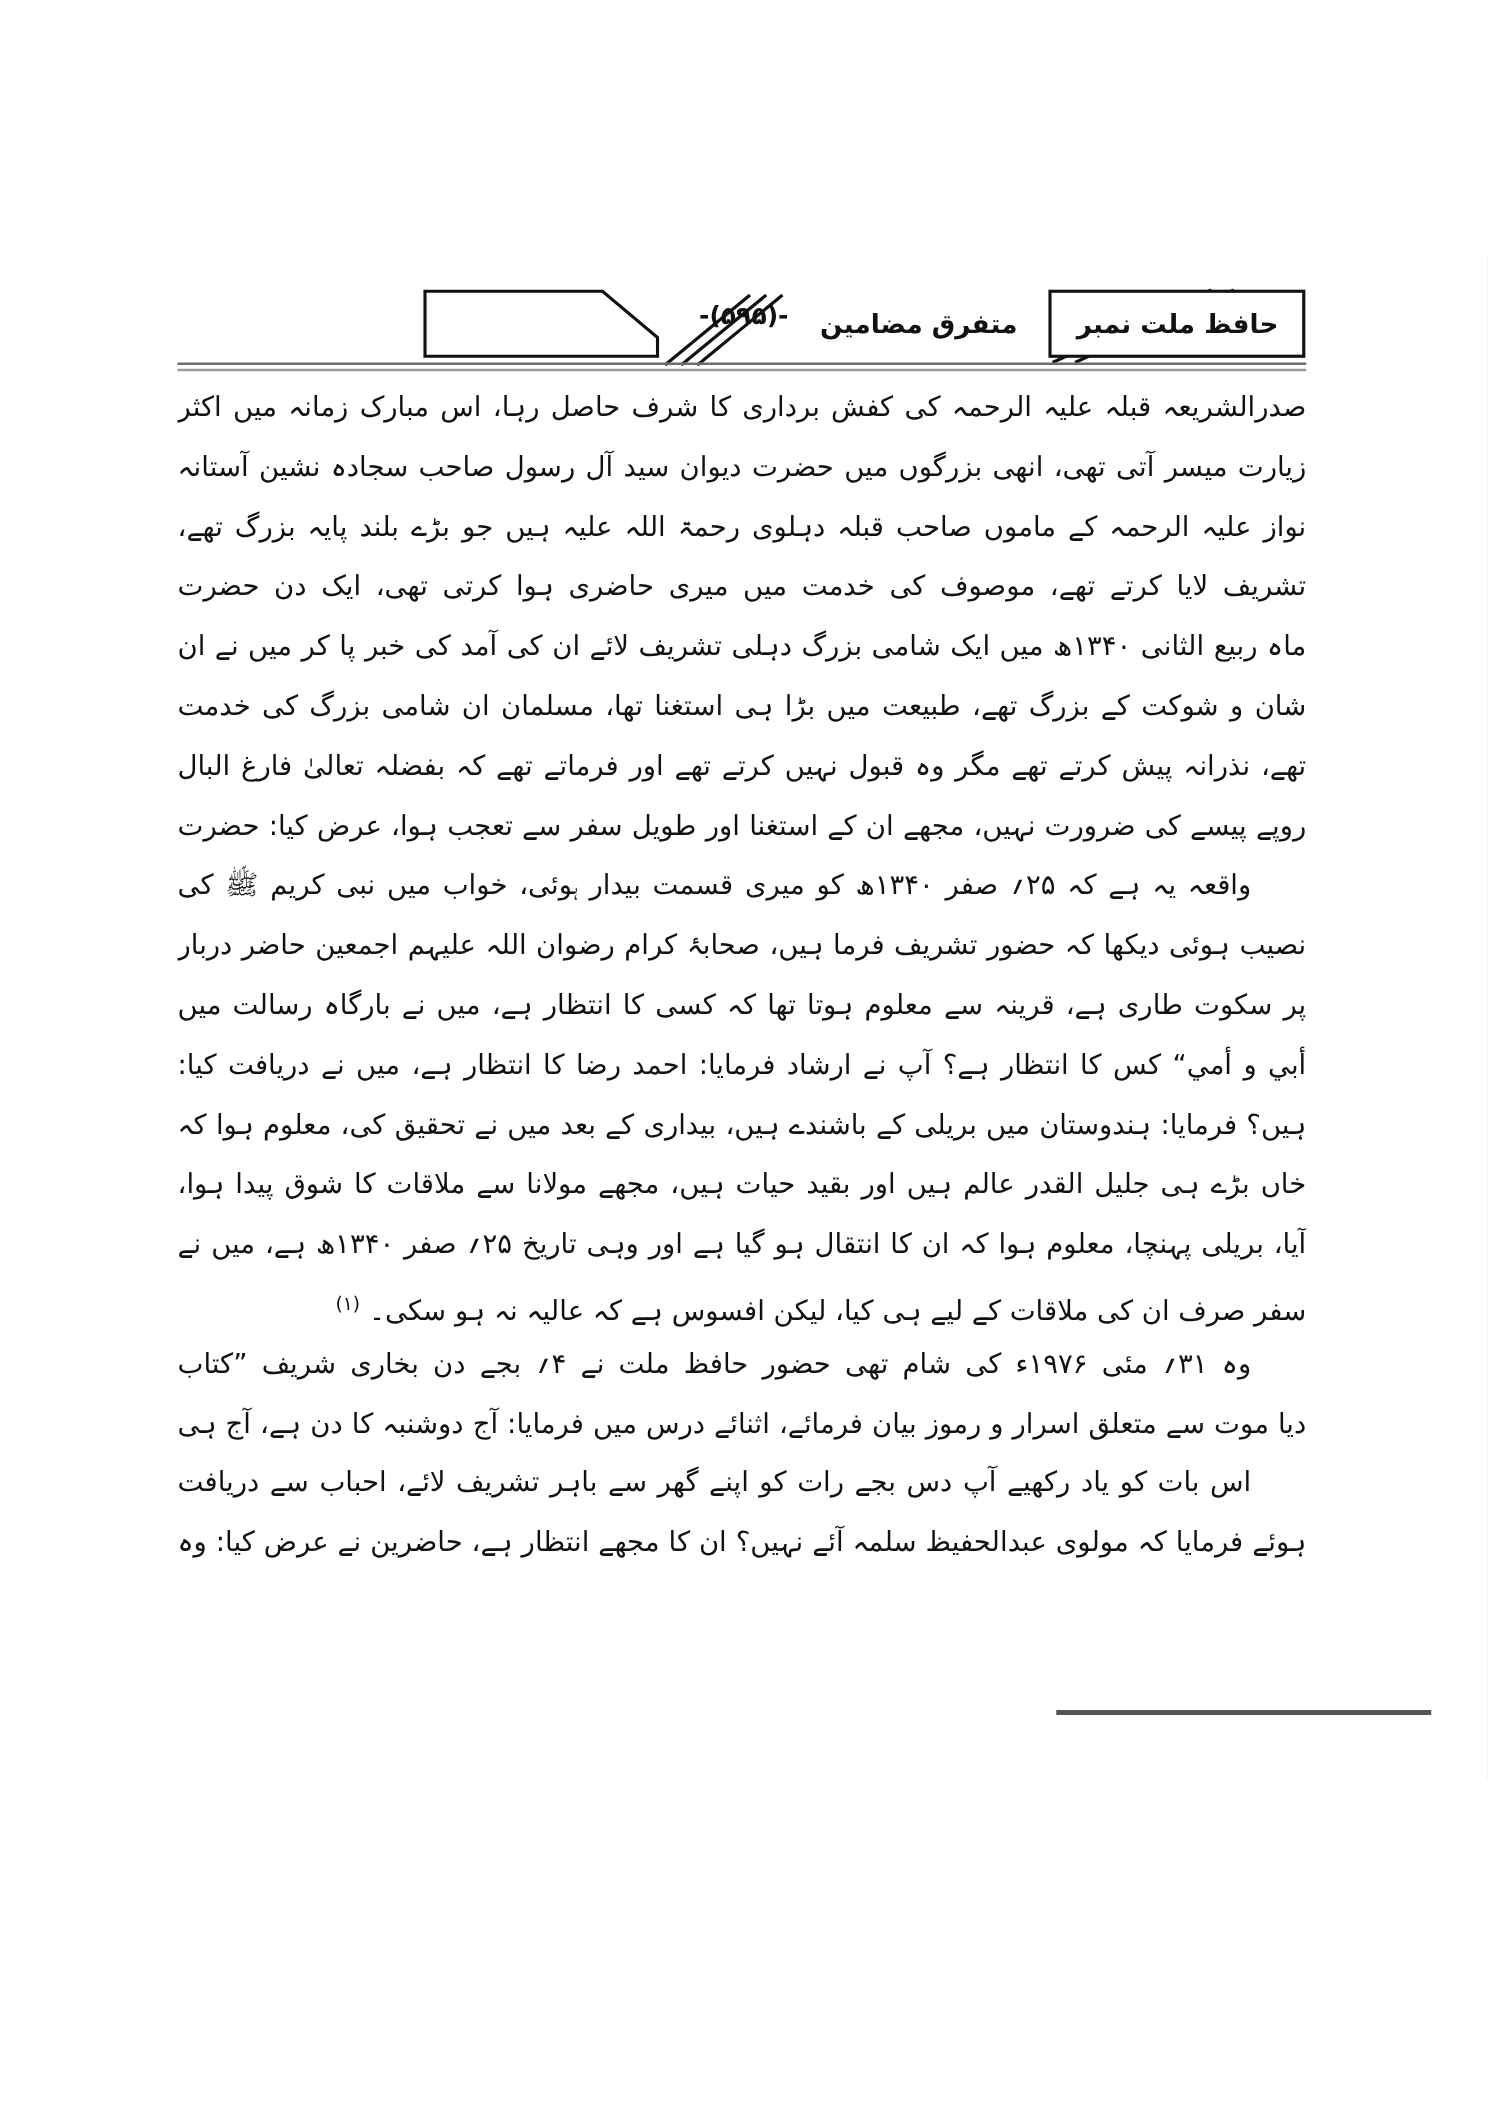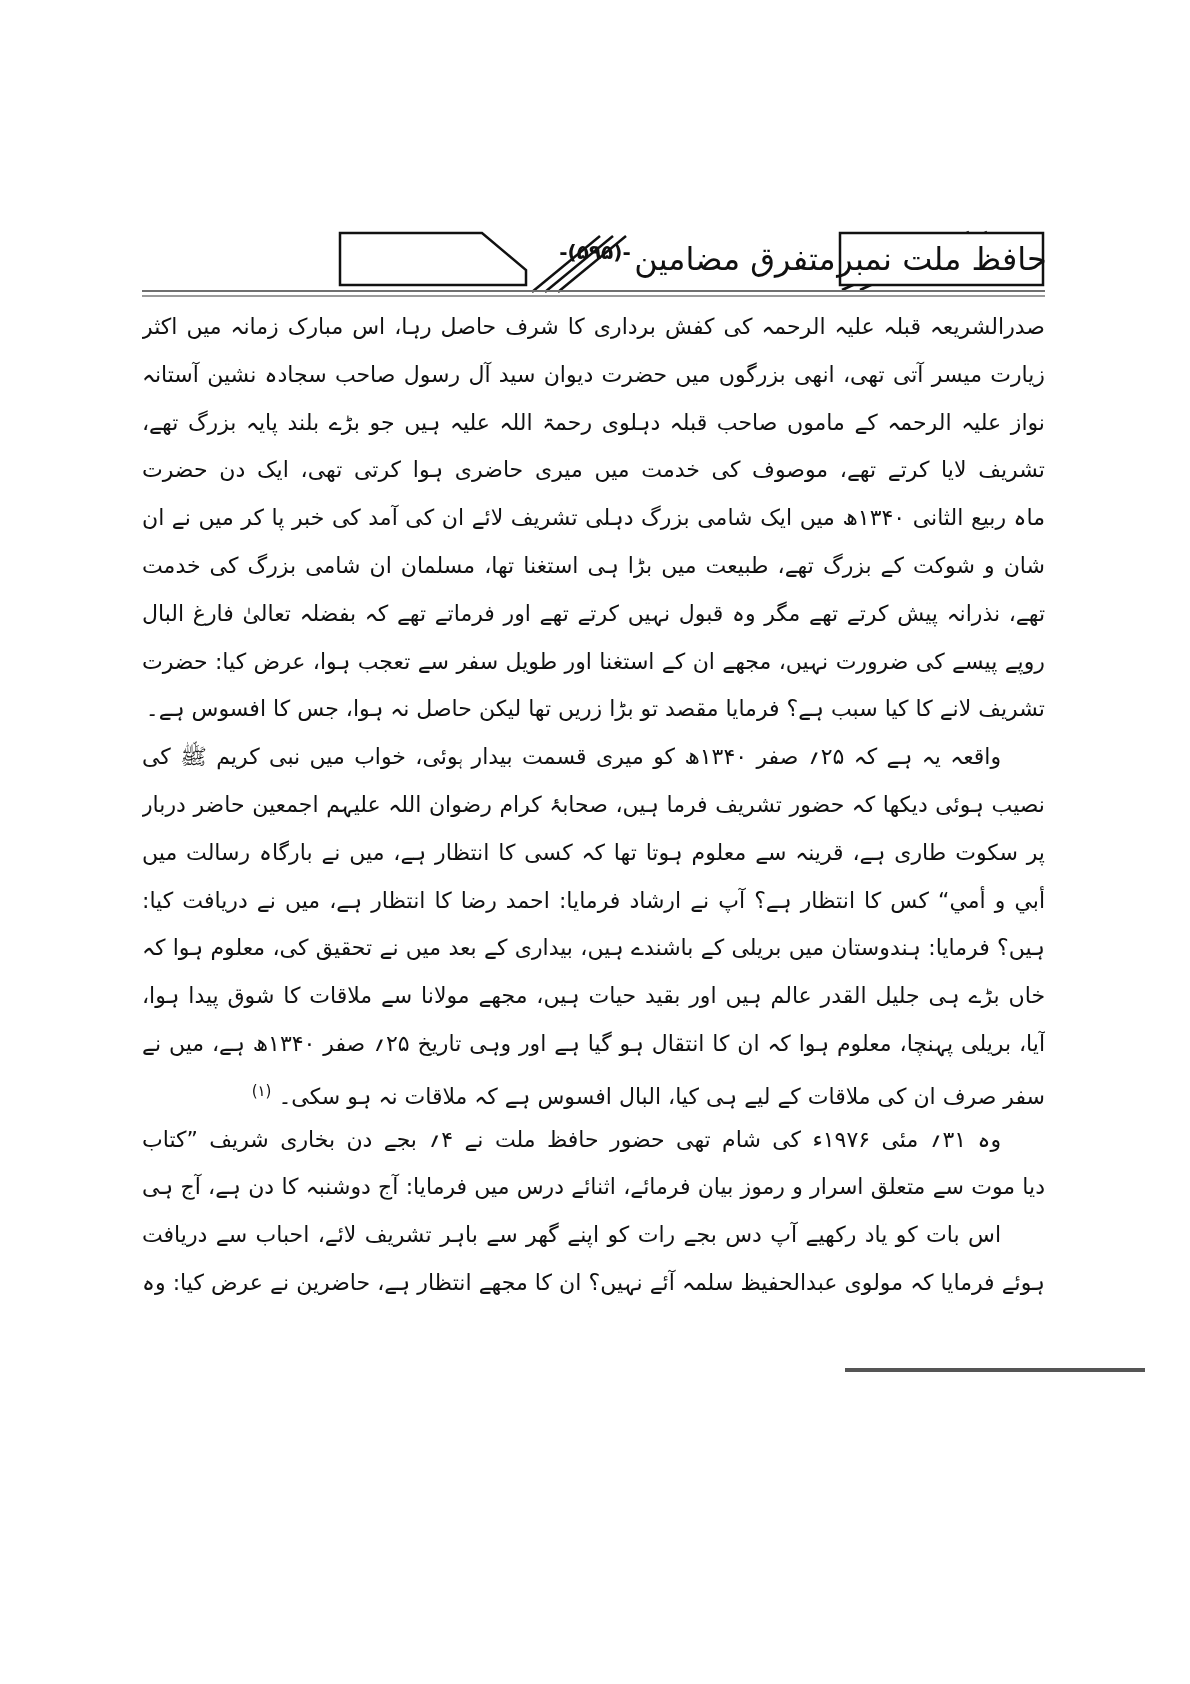--- a/index.html
+++ b/index.html
@@ -12,21 +12,21 @@
     color:#111;
     direction:rtl;
     overflow:hidden;
   }
   
   .header{position:absolute;top:228px;right:145px;width:903px;height:62px;}
   .header svg{position:absolute;top:0;left:0;width:903px;height:66px;}
   .hdr-title{
     position:absolute;top:5px;height:52px;
     display:flex;align-items:center;justify-content:center;
-    font-size:32px;font-weight:normal;letter-spacing:0;
+    font-size:21px;font-weight:bold;letter-spacing:0;
     white-space:nowrap;
   }
   .hdr-right{right:0;width:206px;}
   .hdr-left{left:481px;width:224px;} 
   .page-number{
     position:absolute;top:12px;right:330px;width:240px;
     text-align:center;font-size:20px;font-weight:bold;
   }
   .header-rule{
     position:absolute;top:290px;right:145px;width:903px;height:3px;
@@ -87,33 +87,32 @@
 
     <div class="para">
       <div class="tline">صدرالشریعہ قبلہ علیہ الرحمہ کی کفش برداری کا شرف حاصل رہا، اس مبارک زمانہ میں اکثر علما و مشائخ اور بزرگان دین کی</div>
       <div class="tline">زیارت میسر آتی تھی، انھی بزرگوں میں حضرت دیوان سید آل رسول صاحب سجادہ نشین آستانہ عالیہ خواجہ غریب</div>
       <div class="tline">نواز علیہ الرحمہ کے ماموں صاحب قبلہ دہلوی رحمۃ اللہ علیہ ہیں جو بڑے بلند پایہ بزرگ تھے، دیوان صاحب کے یہاں</div>
       <div class="tline">تشریف لایا کرتے تھے، موصوف کی خدمت میں میری حاضری ہوا کرتی تھی، ایک دن حضرت موصوف نے فرمایا کہ</div>
       <div class="tline">ماہ ربیع الثانی ۱۳۴۰ھ میں ایک شامی بزرگ دہلی تشریف لائے ان کی آمد کی خبر پا کر میں نے ان کی ملاقات کی، بڑی</div>
       <div class="tline">شان و شوکت کے بزرگ تھے، طبیعت میں بڑا ہی استغنا تھا، مسلمان ان شامی بزرگ کی خدمت کرنا چاہتے</div>
       <div class="tline">تھے، نذرانہ پیش کرتے تھے مگر وہ قبول نہیں کرتے تھے اور فرماتے تھے کہ بفضلہ تعالیٰ فارغ البال ہوں مجھے</div>
       <div class="tline">روپے پیسے کی ضرورت نہیں، مجھے ان کے استغنا اور طویل سفر سے تعجب ہوا، عرض کیا: حضرت یہاں (ہندوستان)</div>
-      <div class="tline endline">تشریف لانے کا کیا سبب ہے؟ فرمایا مقصد تو بڑا زریں تھا لیکن حاصل نہ ہوا، جس کا افسوس ہے۔</div>
     </div>
 
     <div class="para">
       <div class="tline first-indent">واقعہ یہ ہے کہ ۲۵؍ صفر ۱۳۴۰ھ کو میری قسمت بیدار ہوئی، خواب میں نبی کریم ﷺ کی زیارت</div>
       <div class="tline">نصیب ہوئی دیکھا کہ حضور تشریف فرما ہیں، صحابۂ کرام رضوان اللہ علیہم اجمعین حاضر دربار ہیں، لیکن مجلس</div>
       <div class="tline">پر سکوت طاری ہے، قرینہ سے معلوم ہوتا تھا کہ کسی کا انتظار ہے، میں نے بارگاہ رسالت میں عرض کیا، ”فداك</div>
       <div class="tline">أبي و أمي“ کس کا انتظار ہے؟ آپ نے ارشاد فرمایا: احمد رضا کا انتظار ہے، میں نے دریافت کیا: احمد رضا کون</div>
       <div class="tline">ہیں؟ فرمایا: ہندوستان میں بریلی کے باشندے ہیں، بیداری کے بعد میں نے تحقیق کی، معلوم ہوا کہ مولانا احمد رضا</div>
       <div class="tline">خاں بڑے ہی جلیل القدر عالم ہیں اور بقید حیات ہیں، مجھے مولانا سے ملاقات کا شوق پیدا ہوا، میں ہندوستان</div>
       <div class="tline">آیا، بریلی پہنچا، معلوم ہوا کہ ان کا انتقال ہو گیا ہے اور وہی تاریخ ۲۵؍ صفر ۱۳۴۰ھ ہے، میں نے یہ طویل</div>
       <div class="tline endline">
-        <span>سفر صرف ان کی ملاقات کے لیے ہی کیا، البال افسوس ہے کہ ملاقات نہ ہو سکی۔</span>
+        <span>سفر صرف ان کی ملاقات کے لیے ہی کیا، لیکن افسوس ہے کہ عالیہ نہ ہو سکی۔</span>
         <span class="fn-ref">(۱)</span>
       </div>
     </div>
 
     <div class="para">
       <div class="tline first-indent">وہ ۳۱؍ مئی ۱۹۷۶ء کی شام تھی حضور حافظ ملت نے ۴؍ بجے دن بخاری شریف ”کتاب الجنائز“ کا درس</div>
       <div class="tline">دیا موت سے متعلق اسرار و رموز بیان فرمائے، اثنائے درس میں فرمایا: آج دوشنبہ کا دن ہے، آج ہی کے دن</div>
     </div>
 
     <div class="para">

